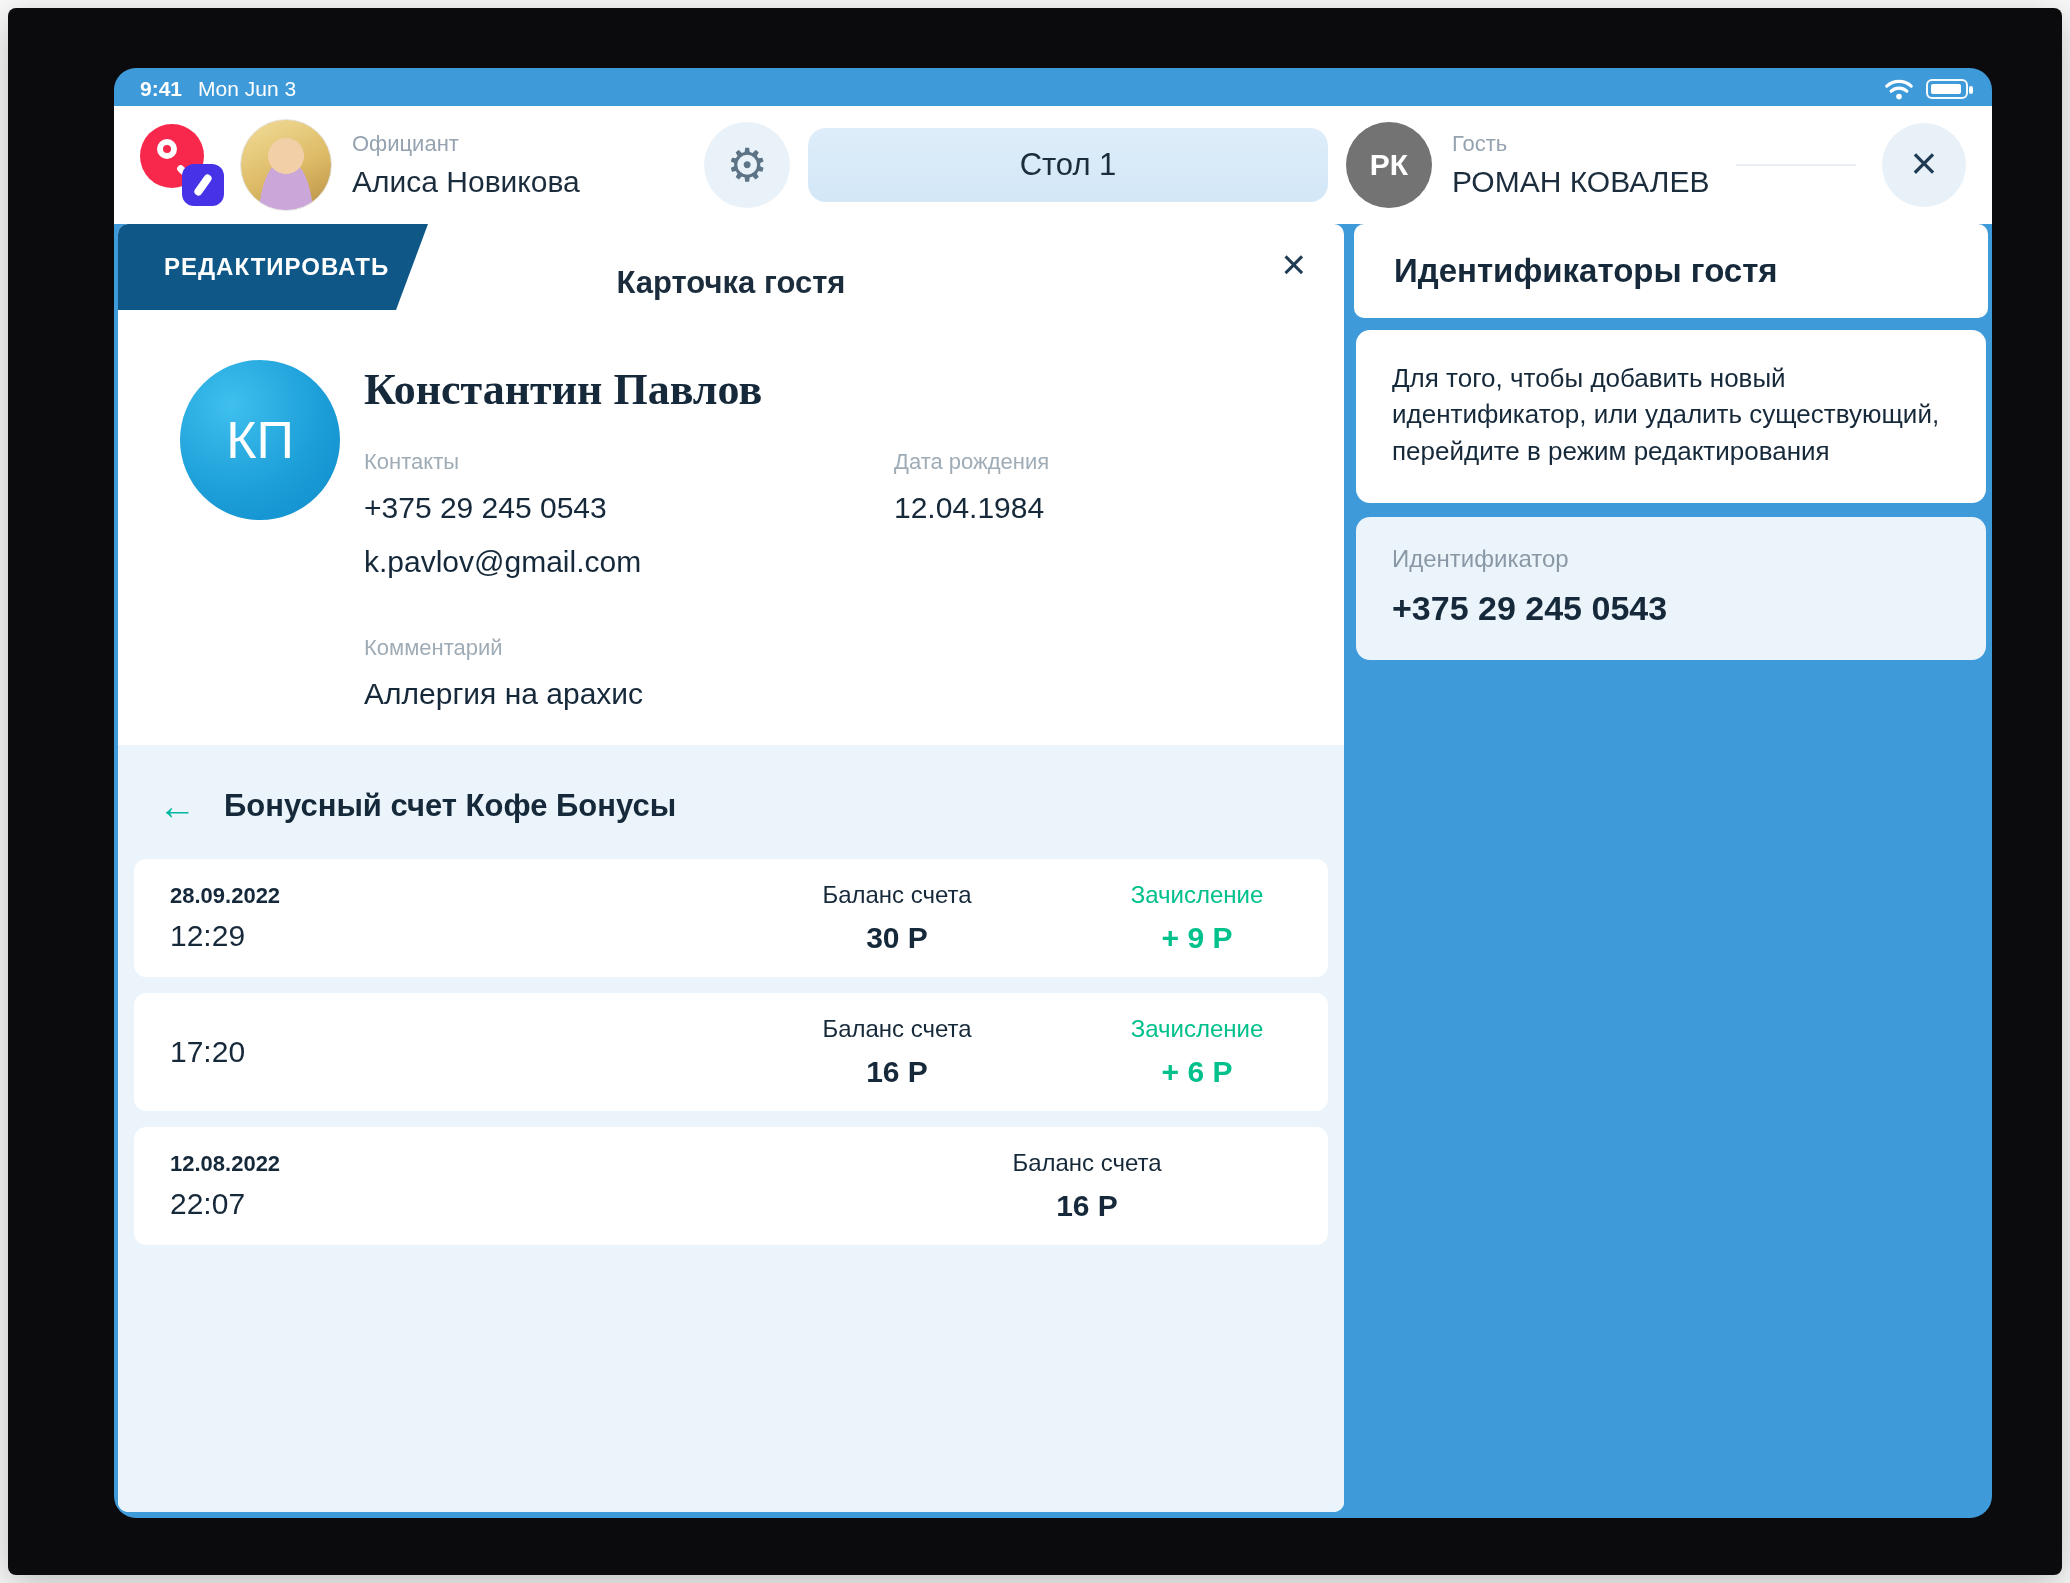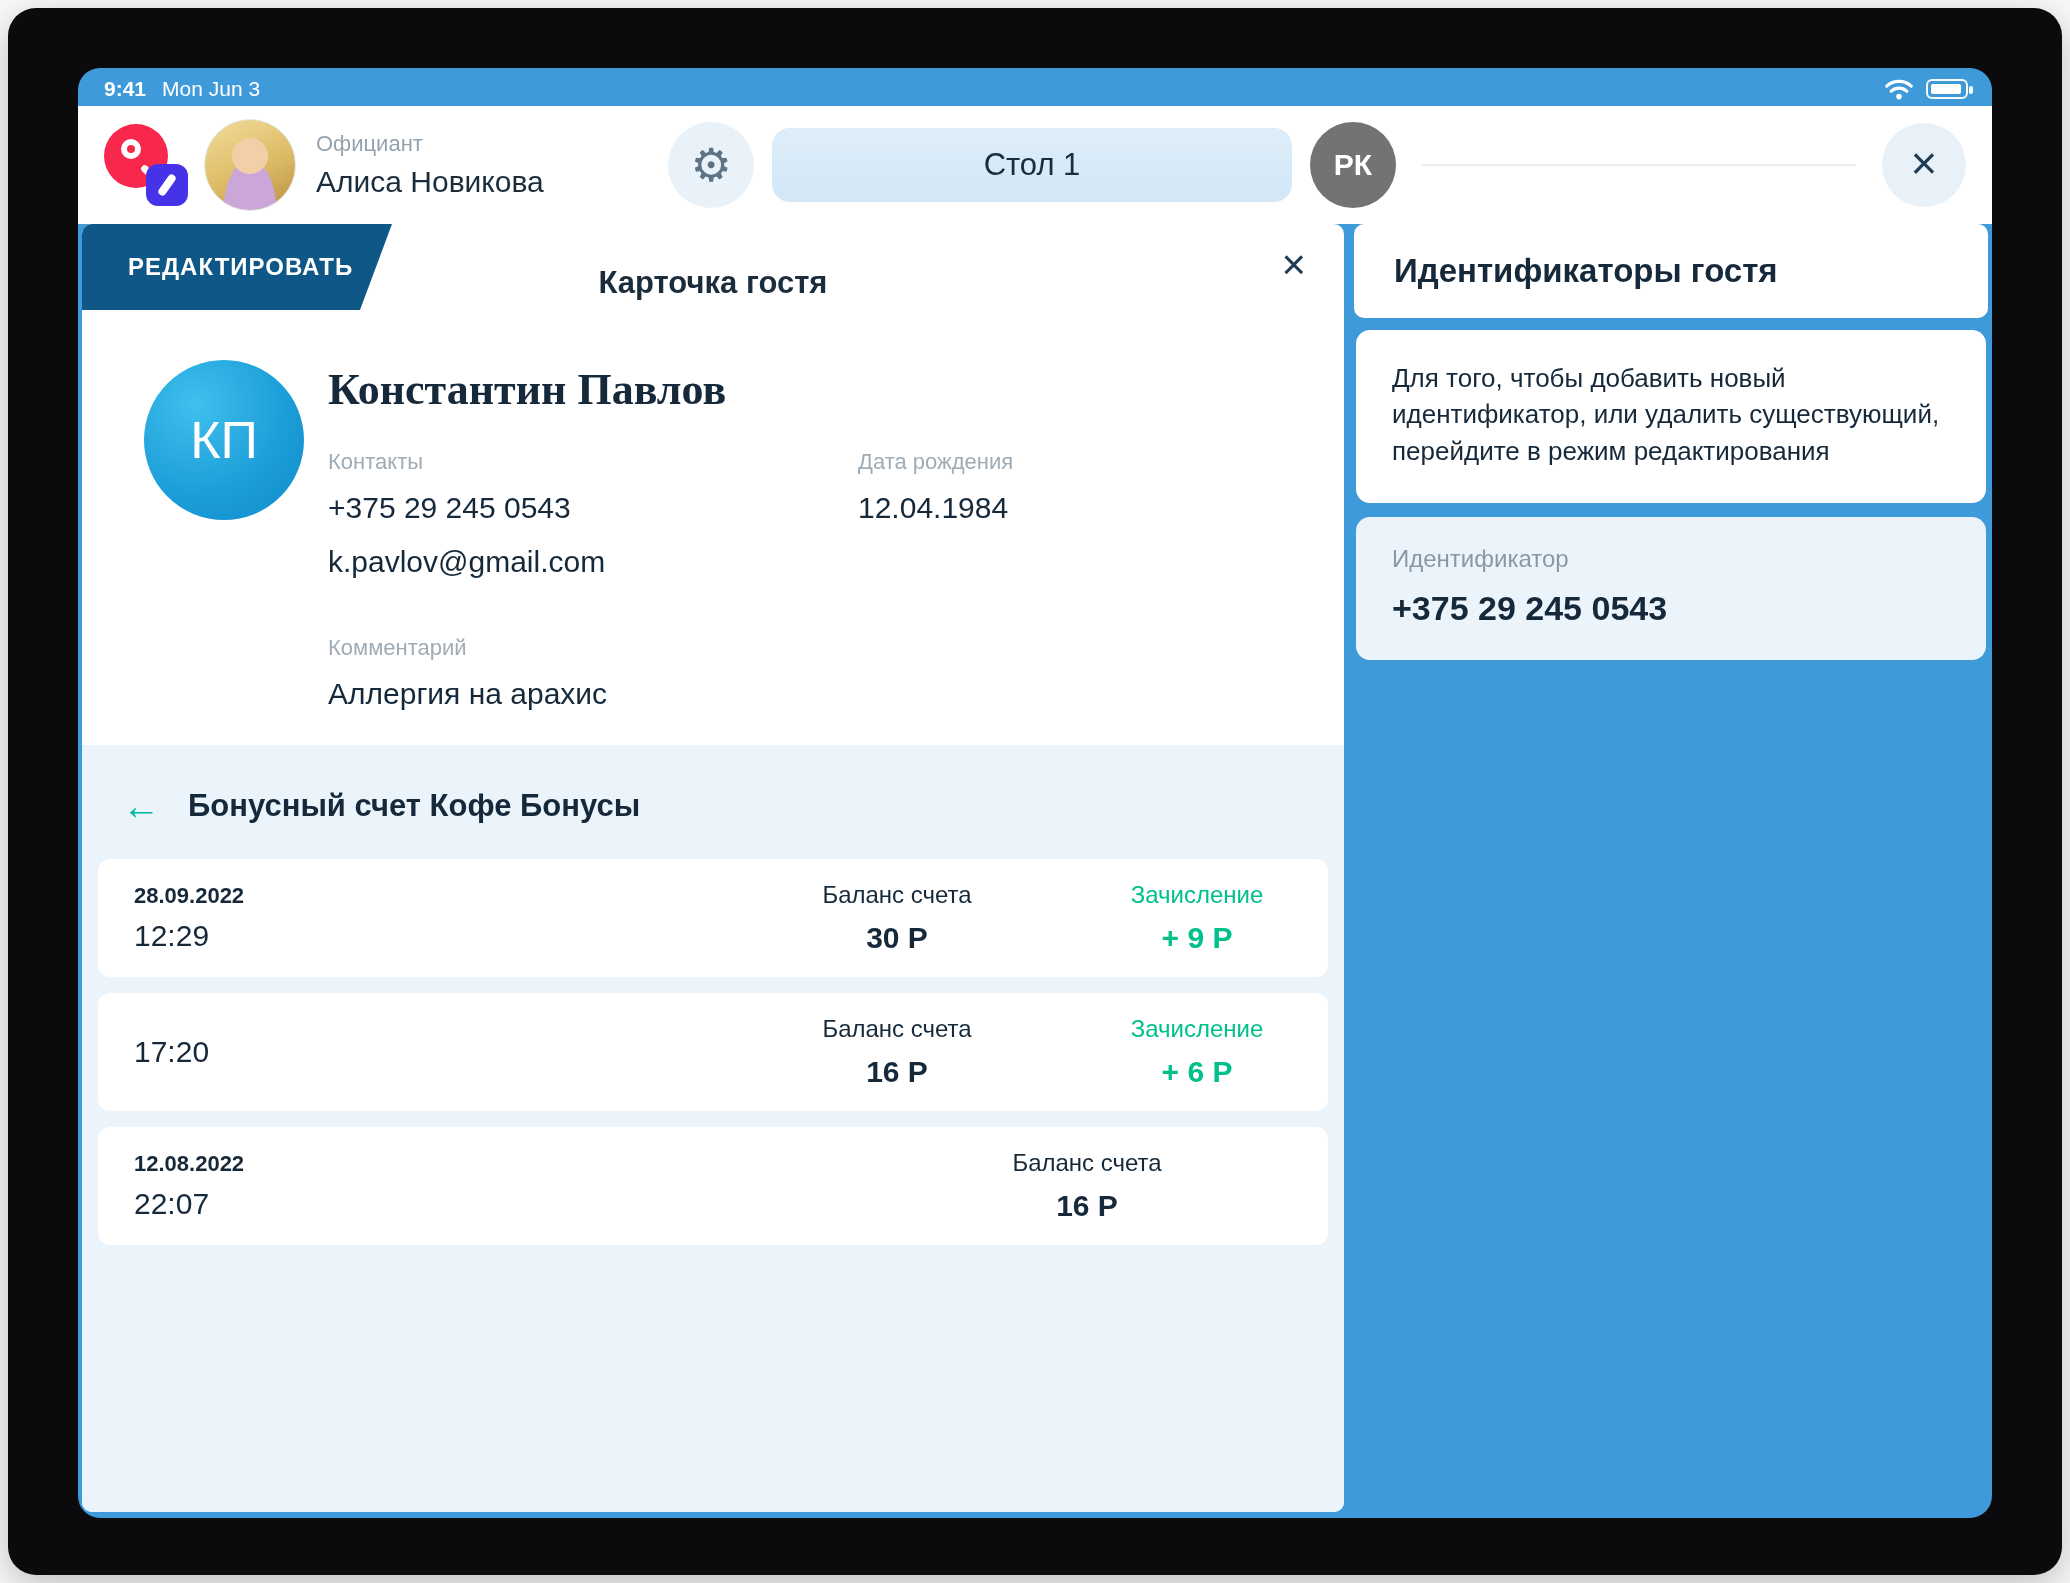--- a/index.html
+++ b/index.html
@@ -1,19 +1,19 @@
 <!DOCTYPE html>
 <html><head>
 <meta charset="utf-8">
 <style>
   html,body{margin:0;padding:0;background:#fafafa;}
   *{box-sizing:border-box;font-family:"Liberation Sans","DejaVu Sans",sans-serif;}
   .stage{position:relative;width:2070px;height:1583px;}
-  .bezel{position:absolute;inset:8px;background:#0b0b0d;border-radius:28px;
-         padding:60px 70px 57px 70px;box-shadow:0 10px 40px rgba(0,0,0,.25);}
+  .bezel{position:absolute;inset:8px;background:#0b0b0d;border-radius:8px;
+         padding:60px 70px 57px 106px;box-shadow:0 10px 40px rgba(0,0,0,.25);}
   .screen{width:100%;height:100%;background:#3E9AD9;border-radius:22px;overflow:hidden;
           display:flex;flex-direction:column;}
 
   
   .statusbar{height:38px;display:flex;align-items:center;justify-content:space-between;
              padding:4px 24px 0 26px;color:#fff;}
   .status-left{display:flex;gap:16px;align-items:center;font-size:21px;}
   .status-time{font-weight:700;}
   .status-date{font-weight:500;}
   .status-right{display:flex;gap:12px;align-items:center;}
@@ -144,20 +144,24 @@
         <div class="photo"></div>
         <div class="who">
           <div class="who-label">Официант</div>
           <div class="who-name">Алиса Новикова</div>
         </div>
         <div class="gear-btn">
           <span class="gear-glyph">⚙</span>
         </div>
         <div class="table-pill">Стол 1</div>
         <div class="guest-ava">РК</div>
+        <div class="guest-block">
+          <div class="who-label">Гость</div>
+          <div class="who-name">РОМАН КОВАЛЕВ</div>
+        </div>
         <div class="hdr-divider"></div>
         <div class="close-circle">
           <span class="close-glyph">×</span>
         </div>
       </div>
 
       <div class="main">
 
         <div class="left-panel">
           <div class="card-header">

